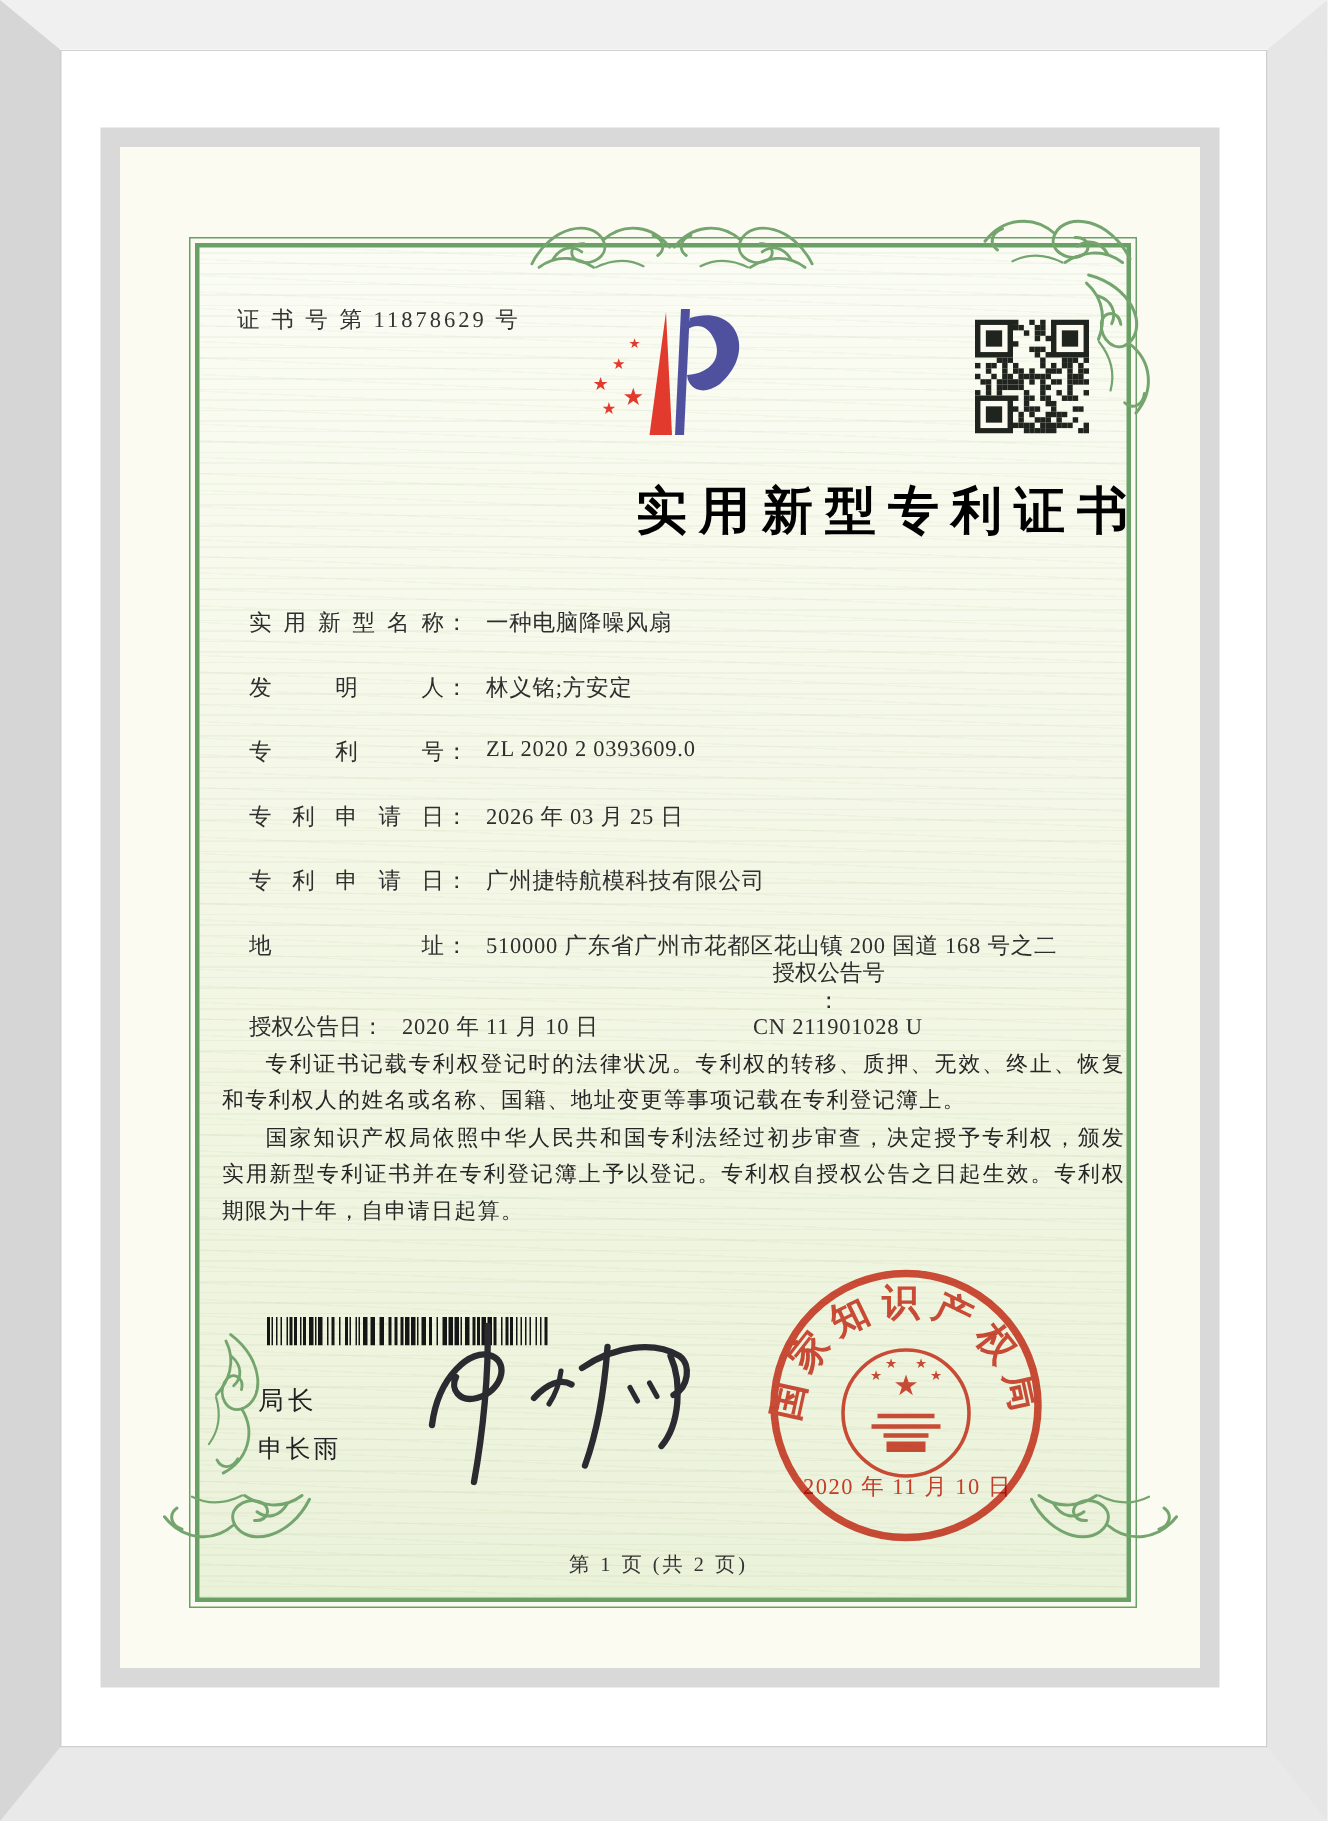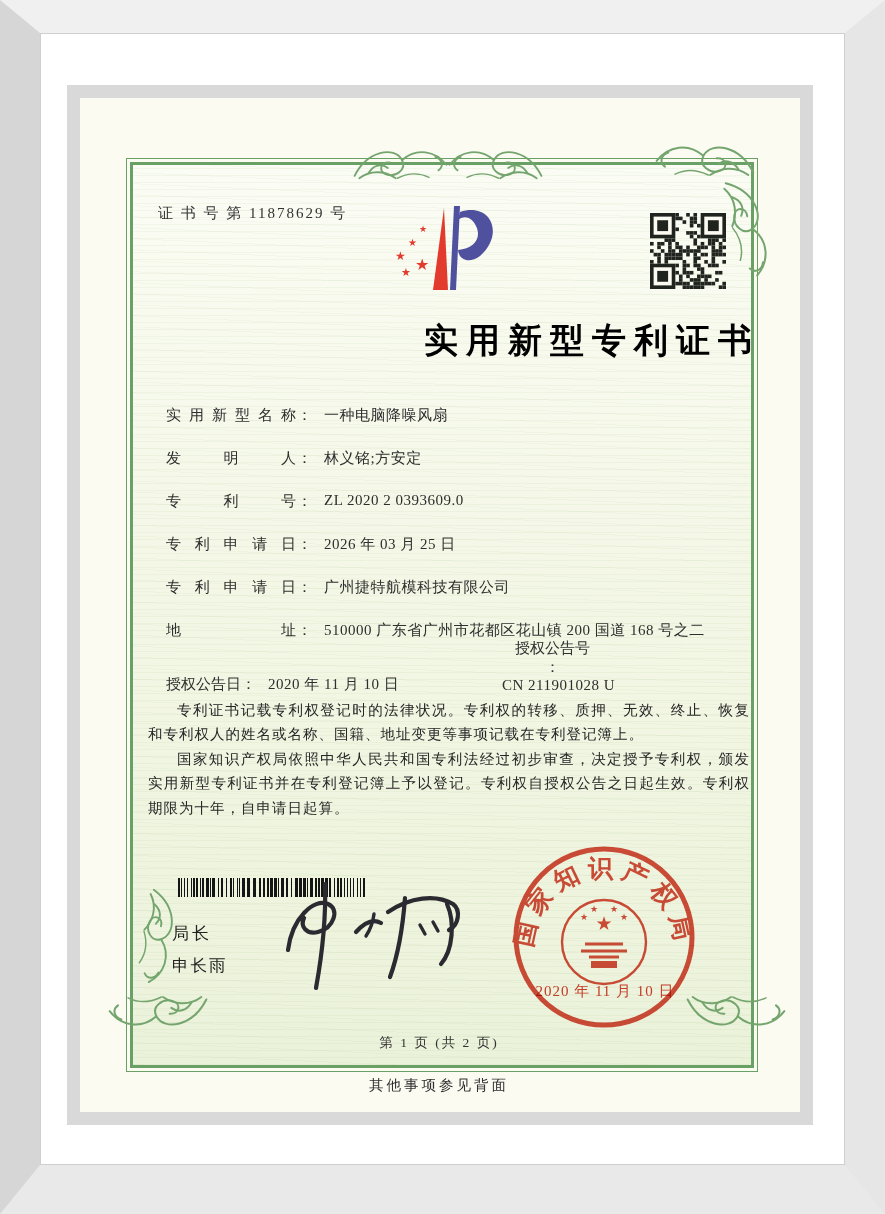--- a/index.html
+++ b/index.html
@@ -436,16 +436,15 @@
         <text x="103" y="68" font-size="9" text-anchor="middle" stroke="none">★</text>
         <text x="113" y="76" font-size="9" text-anchor="middle" stroke="none">★</text>
         <path d="M74 100 h38 M70 107 h46 M78 113 h30" fill="none" stroke-width="3"></path>
         <rect x="80" y="117" width="26" height="7" stroke="none"></rect>
       </g>
     </svg>
   </div>
   <div class="abs seal-date">2020 年 11 月 10 日</div>
 
   <div class="abs page-footer">第 1 页 (共 2 页)</div>
-  <div class="abs back-note">其他事项参见背面</div>
 
 </div>
 </div>
 
 </body></html>

